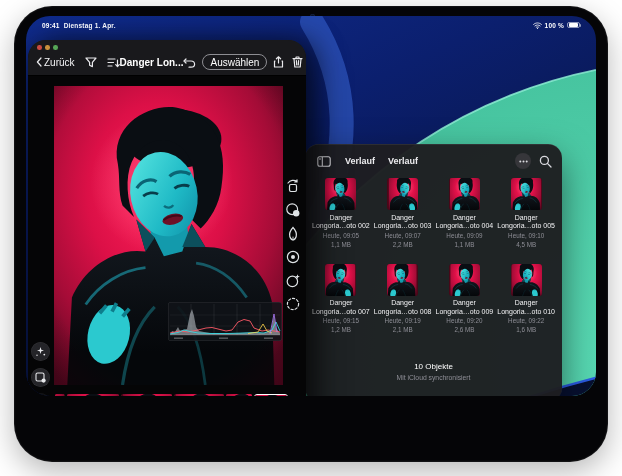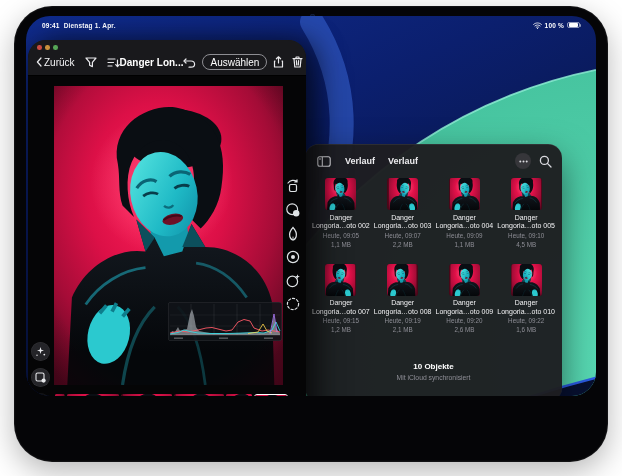--- a/index.html
+++ b/index.html
@@ -79,21 +79,21 @@
   .tab.pill{background:#3a3a3f;color:#3da2ff;border-radius:11px;padding:3px 9px;}
   .spacer{flex:1;}
   .round-btn{width:16px;height:16px;border-radius:50%;background:#36363a;display:flex;align-items:center;justify-content:center;color:#d9d9de;font-size:8px;letter-spacing:.5px;line-height:4px;}
   .grid{display:grid;grid-template-columns:repeat(4,1fr);padding:0 5px;margin-top:9px;row-gap:15px;}
   .cell{display:flex;flex-direction:column;align-items:center;text-align:center;}
   .cthumb{width:31px;height:32px;border-radius:3px;overflow:hidden;position:relative;background:#4a0718;flex:none;}
   .cthumb svg{position:absolute;inset:0;}
   .cname{font-size:7px;line-height:8.5px;color:#f2f2f4;margin-top:3.5px;white-space:nowrap;}
   .cmeta{font-size:6.3px;line-height:8px;color:#8e8e96;margin-top:1px;white-space:nowrap;}
   .br-footer{margin-top:11px;text-align:center;}
-  .fcount{font-size:8px;font-weight:700;color:#fff;margin-top:28px;}
+  .fcount{font-size:8px;font-weight:400;color:#fff;margin-top:28px;}
   .fsync{font-size:6.8px;color:#8e8e96;margin-top:3px;}
 </style>
 </head>
 <body>
 
 <svg width="0" height="0" style="position:absolute" aria-hidden="true">
   <defs>
     <radialGradient id="g-bg" cx="45%" cy="36%" r="75%">
       <stop offset="0" stop-color="#ff2059"></stop>
         <stop offset=".4" stop-color="#dc1047"></stop>

